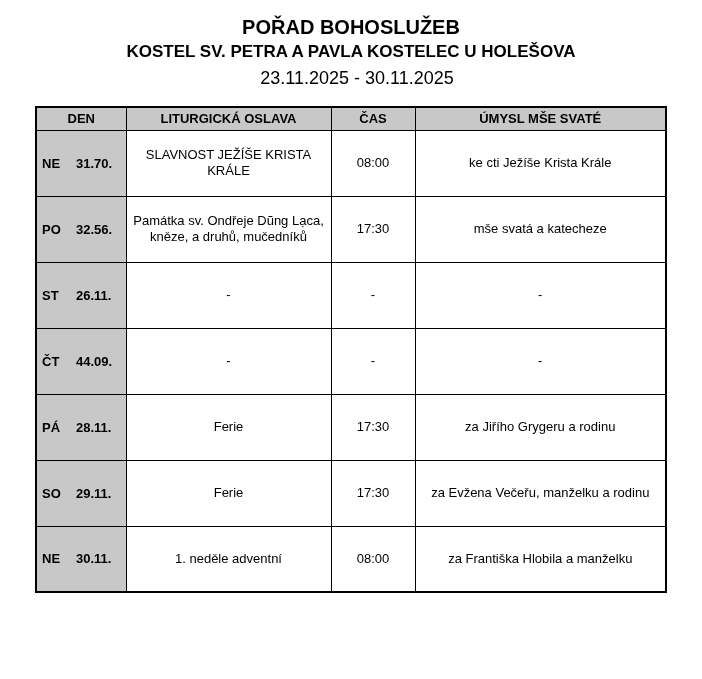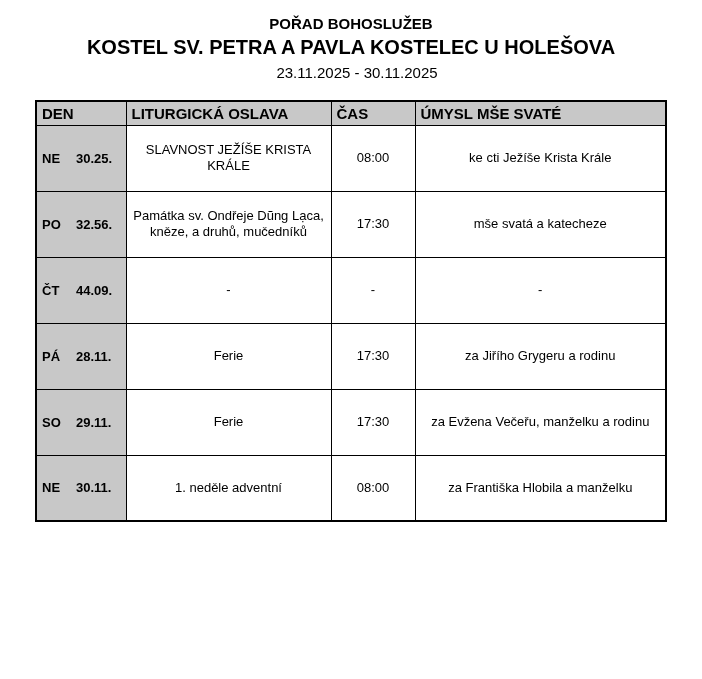--- a/index.html
+++ b/index.html
@@ -18,31 +18,31 @@
   .page{
     width:702px;
     height:679px;
     padding-top:14px;
   }
   .doc-header{
     text-align:center;
     line-height:1.35;
   }
   .doc-title{
-    font-size:15px;
+    font-size:20px;
     font-weight:bold;
     margin:0;
   }
   .doc-subtitle{
-    font-size:20px;
+    font-size:17px;
     font-weight:bold;
     margin:0;
   }
   .doc-daterange{
-    font-size:15px;
+    font-size:18px;
     font-weight:normal;
     margin:2px 0 0 12px;
   }
   table.schedule{
     border-collapse:collapse;
     margin:16px auto 0 auto;
     width:630px;
     table-layout:fixed;
   }
   table.schedule th,
@@ -52,22 +52,22 @@
     padding:3px 5px;
     vertical-align:middle;
   }
   table.schedule{
     border:2px solid var(--border);
   }
   table.schedule thead th{
     background:var(--header-bg);
     font-weight:bold;
     height:23px;
-    text-align:left;
-    font-size:15px;
+    text-align:center;
+    font-size:13px;
   }
   col.c-day{width:90px;}
   col.c-celebration{width:205px;}
   col.c-time{width:84px;}
   col.c-intention{width:251px;}
   td.day-cell{
     background:var(--header-bg);
     font-weight:bold;
     text-align:left;
     padding-left:8px;
@@ -107,37 +107,45 @@
       <tr>
         <th>DEN</th>
         <th>LITURGICKÁ OSLAVA</th>
         <th>ČAS</th>
         <th>ÚMYSL MŠE SVATÉ</th>
       </tr>
     </thead>
     <tbody>
     <tr>
       <td class="day-cell">
-        <span class="day">NE</span><span class="date">30.25.</span>
+        <span class="day">NE</span><span class="date">31.70.</span>
       </td>
       <td class="celebration-cell">SLAVNOST JEŽÍŠE KRISTA KRÁLE</td>
       <td class="time-cell">08:00</td>
       <td class="intention-cell">ke cti Ježíše Krista Krále</td>
     </tr>
 
     <tr>
       <td class="day-cell">
         <span class="day">PO</span><span class="date">32.56.</span>
       </td>
       <td class="celebration-cell">Památka sv. Ondřeje Dũng Lạca, kněze, a druhů, mučedníků</td>
       <td class="time-cell">17:30</td>
       <td class="intention-cell">mše svatá a katecheze</td>
     </tr>
 
 
+    <tr>
+      <td class="day-cell">
+        <span class="day">ST</span><span class="date">26.11.</span>
+      </td>
+      <td class="celebration-cell">-</td>
+      <td class="time-cell">-</td>
+      <td class="intention-cell">-</td>
+    </tr>
 
     <tr>
       <td class="day-cell">
         <span class="day">ČT</span><span class="date">44.09.</span>
       </td>
       <td class="celebration-cell">-</td>
       <td class="time-cell">-</td>
       <td class="intention-cell">-</td>
     </tr>
 

